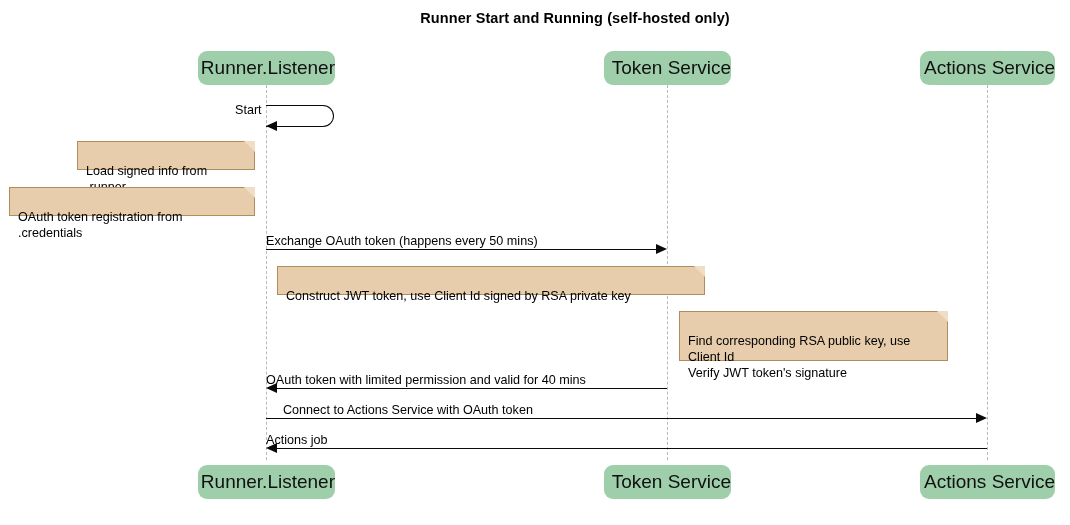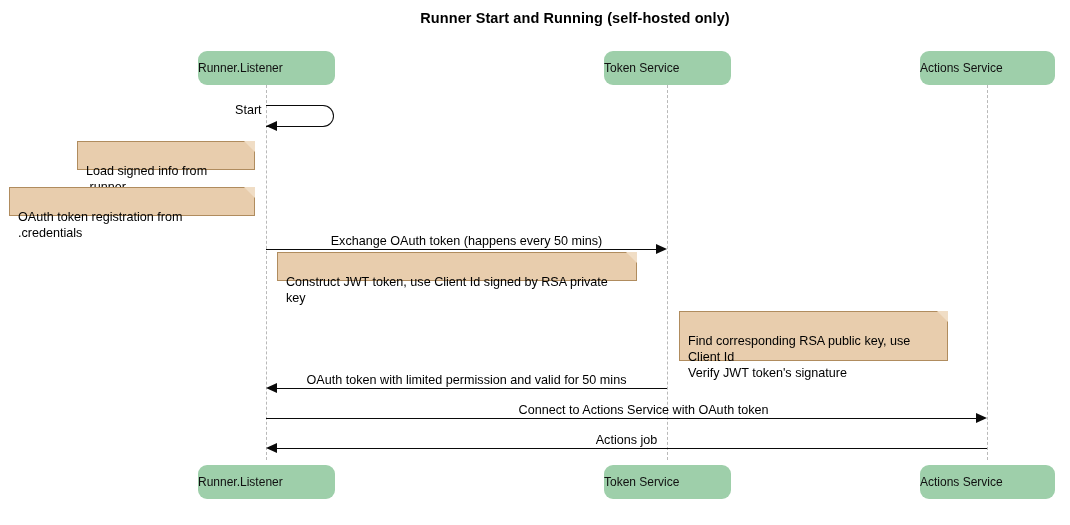--- a/index.html
+++ b/index.html
@@ -38,22 +38,22 @@
     width: 0;
     border-left: 1px dashed #b9b9b9;
   }
   .participant {
     position: absolute;
     height: 34px;
     border-radius: 9px;
     background: #9ecfaa;
     display: flex;
     align-items: center;
-    justify-content: flex-start;
-    font-size: 12px;
+    justify-content: flex-end;
+    font-size: 19px;
     color: #101010;
     box-sizing: border-box;
   }
   .note {
     position: absolute;
     background: #e8cdad;
     border: 1px solid #b08c5e;
     box-sizing: border-box;
     font-size: 12.6px;
     line-height: 16px;
@@ -109,21 +109,20 @@
     border-bottom: 5.5px solid transparent;
     border-right: 11px solid #0a0a0a;
   }
   .msg-label {
     position: absolute;
     font-size: 12.6px;
     color: #000000;
     white-space: nowrap;
   }
   .msg-label.center {
-    text-align: center;
   }
   .self-loop {
     position: absolute;
     border: 1.3px solid #0a0a0a;
     border-left: none;
     border-top-right-radius: 11px;
     border-bottom-right-radius: 11px;
     box-sizing: border-box;
   }
 </style>
@@ -161,36 +160,36 @@
   <div class="note" style="left:9px; top:187px; width:246px; height:29px;">
     <span>OAuth token registration from .credentials</span>
     <span class="fold"></span>
     <span class="fold-edge"></span>
   </div>
 
   <div class="msg-line" style="left:266px; top:249px; width:390px;"></div>
   <div class="arrow-head right" style="left:656px; top:244px;"></div>
   <div class="msg-label center" style="left:266px; top:234px; width:401px;">Exchange OAuth token (happens every 50 mins)</div>
 
-  <div class="note" style="left:277px; top:252px; width:360px; height:29px;">
+  <div class="note" style="left:277px; top:266px; width:428px; height:29px;">
     <span>Construct JWT token, use Client Id signed by RSA private key</span>
     <span class="fold"></span>
     <span class="fold-edge"></span>
   </div>
 
   <div class="note" style="left:679px; top:311px; width:269px; height:50px;">
     <span>Find corresponding RSA public key, use Client Id
 Verify JWT token's signature</span>
     <span class="fold"></span>
     <span class="fold-edge"></span>
   </div>
 
   <div class="msg-line" style="left:277px; top:388px; width:390px;"></div>
   <div class="arrow-head left" style="left:266px; top:383px;"></div>
-  <div class="msg-label center" style="left:266px; top:373px; width:401px;">OAuth token with limited permission and valid for 50 mins</div>
+  <div class="msg-label center" style="left:266px; top:373px; width:401px;">OAuth token with limited permission and valid for 40 mins</div>
 
   <div class="msg-line" style="left:266px; top:418px; width:710px;"></div>
   <div class="arrow-head right" style="left:976px; top:413px;"></div>
   <div class="msg-label center" style="left:283px; top:403px; width:721px;">Connect to Actions Service with OAuth token</div>
 
   <div class="msg-line" style="left:277px; top:448px; width:710px;"></div>
   <div class="arrow-head left" style="left:266px; top:443px;"></div>
   <div class="msg-label center" style="left:266px; top:433px; width:721px;">Actions job</div>
 
   <div class="participant" style="left:198px; top:465px; width:137px;">

